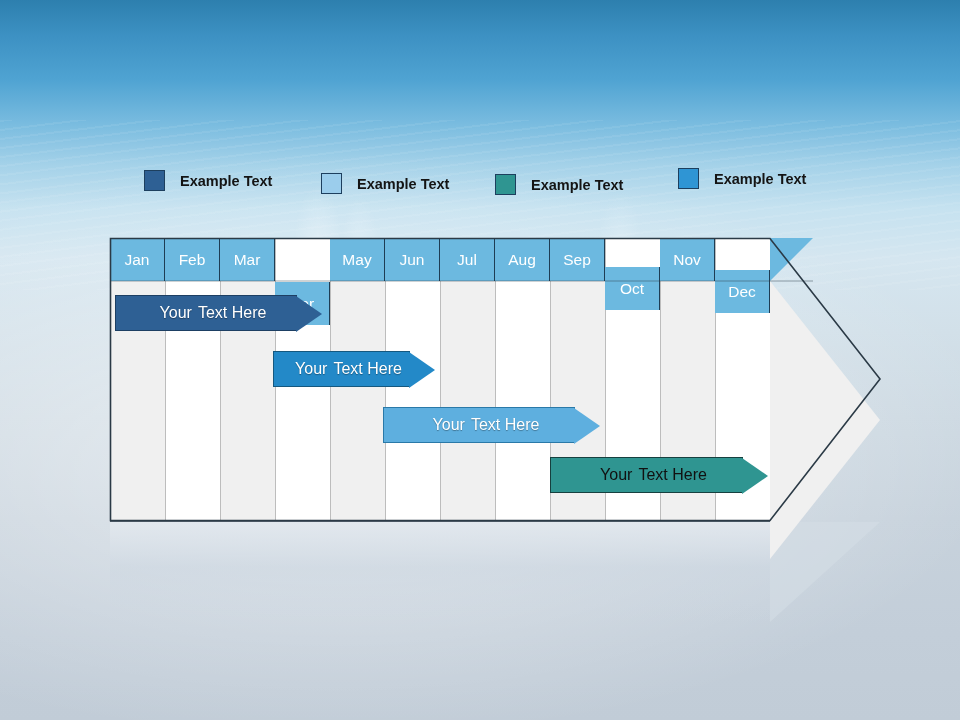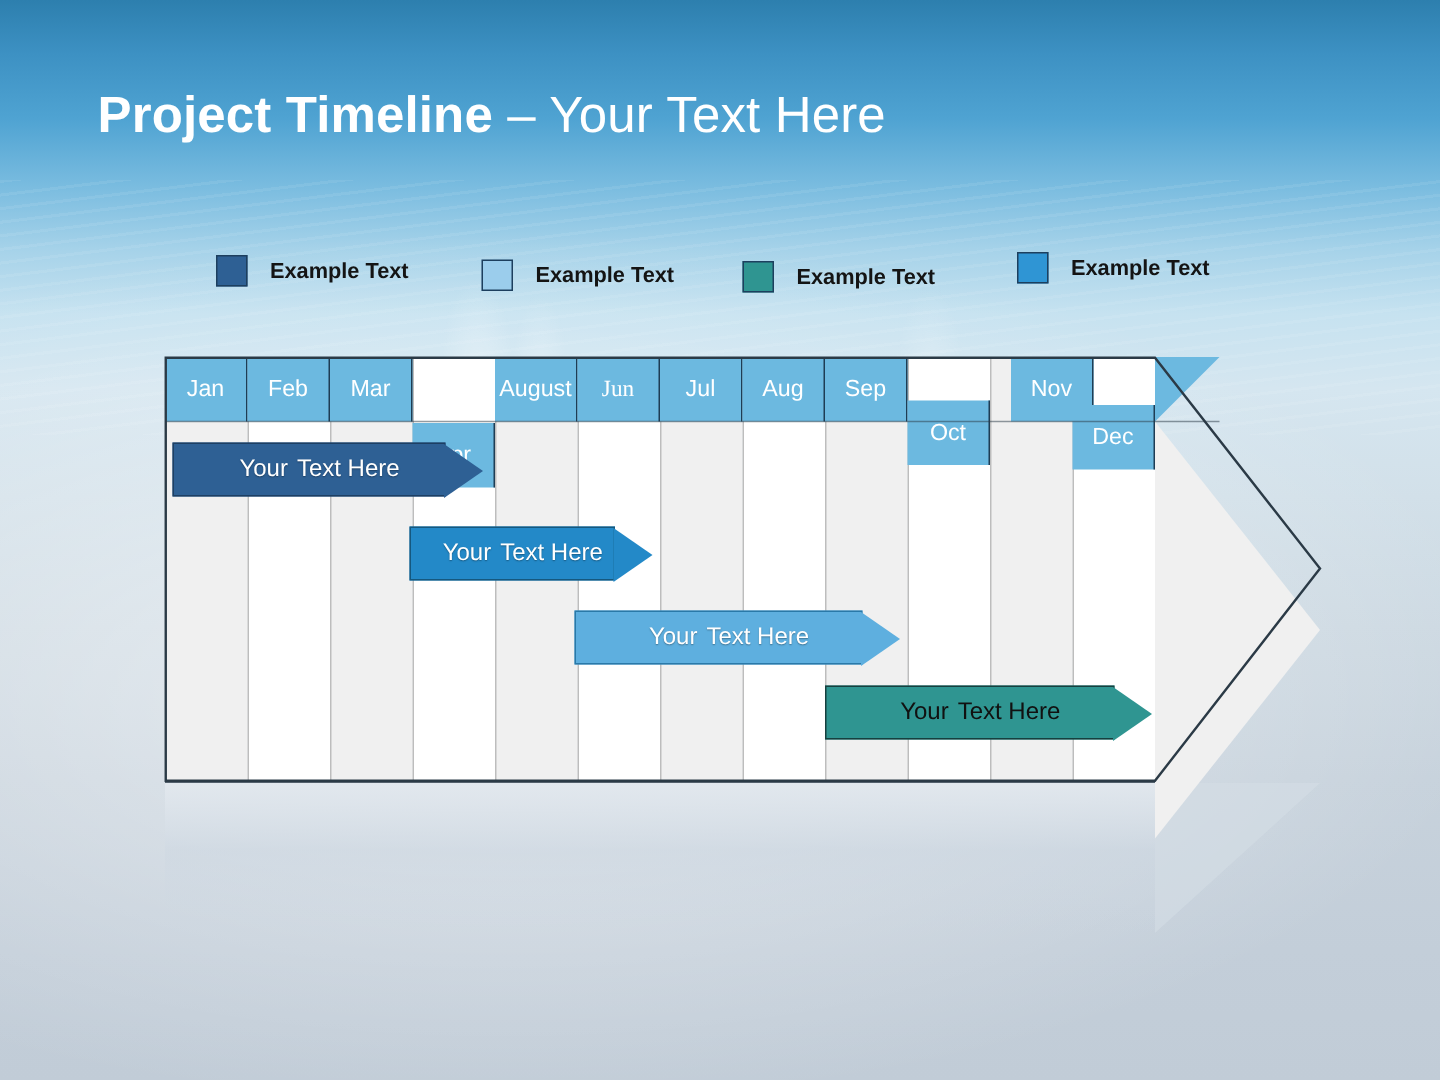--- a/index.html
+++ b/index.html
@@ -129,23 +129,20 @@
   }
 </style>
 </head>
 <body>
 
 <div id="slide">
 
   <div class="bg-texture"></div>
   <div class="bg-texture2"></div>
 
-  <div class="title">
-    <span class="t-bold">Project Timeline</span><span class="t-dash"> – </span><span class="t-light">Your Text Here</span>
-  </div>
 
   <div class="legend-item" id="lg0" style="left: 111px; top: 170px;">
     <span class="legend-sw" id="sw0" style="background: rgb(46, 96, 148);"></span>
     <span class="legend-lb">Example Text</span>
   </div>
   <div class="legend-item" id="lg1" style="left: 288px; top: 173px;">
     <span class="legend-sw" id="sw1" style="background: rgb(155, 205, 236);"></span>
     <span class="legend-lb">Example Text</span>
   </div>
   <div class="legend-item" id="lg2" style="left: 462px; top: 174px;">
@@ -188,27 +185,27 @@
         <div class="col-sep" style="left: 550px;"></div>
         <div class="col plain" style="left: 605px;"></div>
         <div class="col-sep" style="left: 605px;"></div>
       </div>
     <div class="hdr-fill"></div>
     <div id="headers">
         <div class="hdr" style="left: 0px;">Jan</div>
         <div class="hdr" style="left: 55px;">Feb</div>
         <div class="hdr" style="left: 110px;">Mar</div>
         <div class="hdr" style="left: 165px; margin-top: 44px;">Apr</div>
-        <div class="hdr" style="left: 220px;">August</div>
-        <div class="hdr" style="left: 275px; font-family: Liberation Serif, serif;">Jun</div>
+        <div class="hdr" style="left: 220px;">May</div>
+        <div class="hdr" style="left: 275px;">Jun</div>
         <div class="hdr" style="left: 330px;">Jul</div>
         <div class="hdr" style="left: 385px;">Aug</div>
         <div class="hdr" style="left: 440px;">Sep</div>
         <div class="hdr" style="left: 495px; margin-top: 29px;">Oct</div>
-        <div class="hdr" style="left: 564px;">Nov</div>
+        <div class="hdr" style="left: 550px;">Nov</div>
         <div class="hdr" style="left: 605px; margin-top: 32px;">Dec</div>
       </div>
 
     <div class="bar b1" id="bar0" style="left: 5px; top: 57px;">
       <div class="bar-body" id="bd0" style="width: 182px;">
         <span class="bar-label"><span>Your</span><span class="sp"></span><span>Text Here</span></span>
         <span class="bar-tip"></span>
       </div>
     </div>
     <div class="bar b2" id="bar1" style="left: 163px; top: 113px;">

